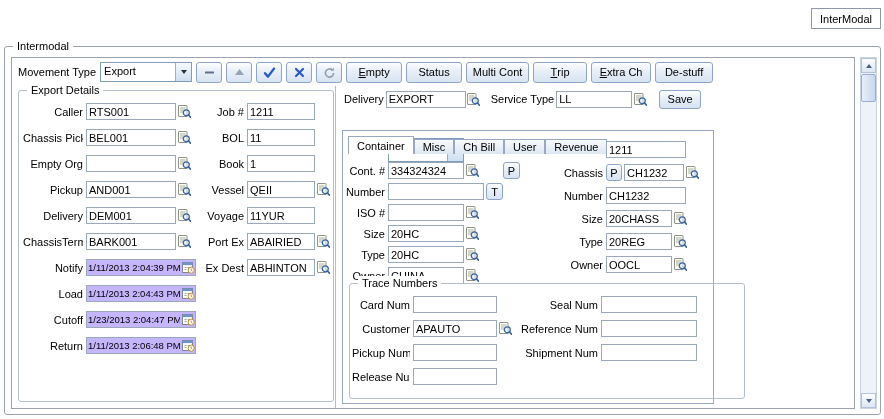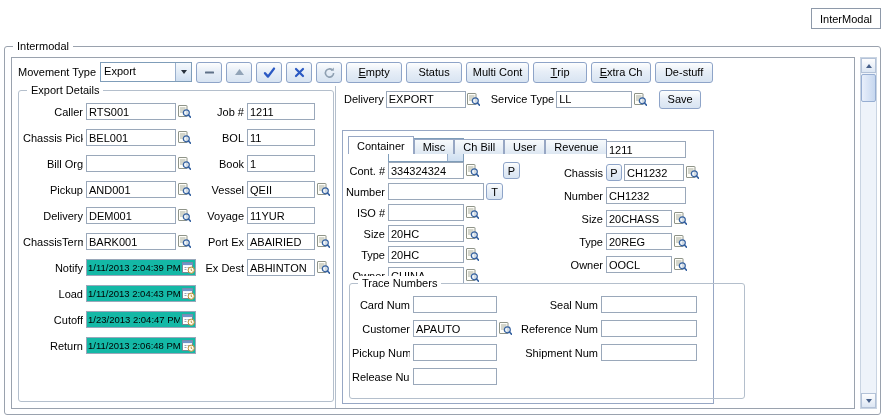--- a/index.html
+++ b/index.html
@@ -31,21 +31,21 @@
 .content{position:relative;height:324px;}
 .vdiv{position:absolute;left:323px;top:0;bottom:2px;width:1px;background:#b4bfcc;}
 
 .export-group{position:absolute;left:6px;top:4px;width:316px;height:312px;border:1px solid #b4bfcc;border-radius:3px;}
 .cols{display:flex;padding:12px 0 0 4px;}
 .row{display:flex;align-items:center;height:17px;margin-bottom:9px;}
 .flabel{display:inline-block;text-align:right;margin-right:3px;white-space:nowrap;overflow:hidden;flex:none;}
 .l60{width:60px;}.l42{width:42px;}.l52{width:52px;}.l58{width:58px;}.l80{width:80px;}
 .tbx{height:17px;border:1px solid #9aa8ba;background:#fff;font:11px "Liberation Sans",sans-serif;padding:0 2px;min-width:0;}
 .w90{width:90px}.w68{width:68px}.w76{width:76px}.w96{width:96px}.w80{width:80px}.w60{width:60px}.w66{width:66px}.w84{width:84px}
-.dtf{display:flex;align-items:center;width:110px;height:17px;border:1px solid #9aa8ba;background:#14b8a6;}
+.dtf{display:flex;align-items:center;width:110px;height:17px;border:1px solid #9aa8ba;background:#c4b5fd;}
 .dtf input{flex:1;min-width:0;border:0;font:9.5px "Liberation Sans",sans-serif;padding:0 1px;outline:none;background:transparent;}
 .licon{width:14px;height:14px;margin-left:1px;flex:none;display:flex;align-items:center;justify-content:center;}
 .dicon{width:14px;flex:none;display:flex;align-items:center;justify-content:center;}
 .colB{margin-left:6px;}
 
 .right-panel{position:absolute;left:330px;top:0;right:2px;bottom:0;}
 .hdr-row{display:flex;align-items:center;height:26px;padding-left:2px;}
 .g2{margin-left:2px;}
 .stlabel{margin-left:10px;}
 .tabstrip{position:absolute;left:6px;top:27px;height:18px;display:flex;z-index:2;margin-top:23px;}
@@ -181,21 +181,21 @@
             <div class="row">
                 <span class="flabel l60">Chassis Pick</span>
                 <input class="tbx w90" value="BEL001" style="">
                 <span class="licon">
                   <svg class="icn">
                     <use href="#icn-lookup"></use>
                   </svg>
                 </span>
               </div>
             <div class="row">
-                <span class="flabel l60">Bill Org</span>
+                <span class="flabel l60">Empty Org</span>
                 <input class="tbx w90" value="" style="">
                 <span class="licon">
                   <svg class="icn">
                     <use href="#icn-lookup"></use>
                   </svg>
                 </span>
               </div>
             <div class="row">
                 <span class="flabel l60">Pickup</span>
                 <input class="tbx w90" value="AND001" style="">

